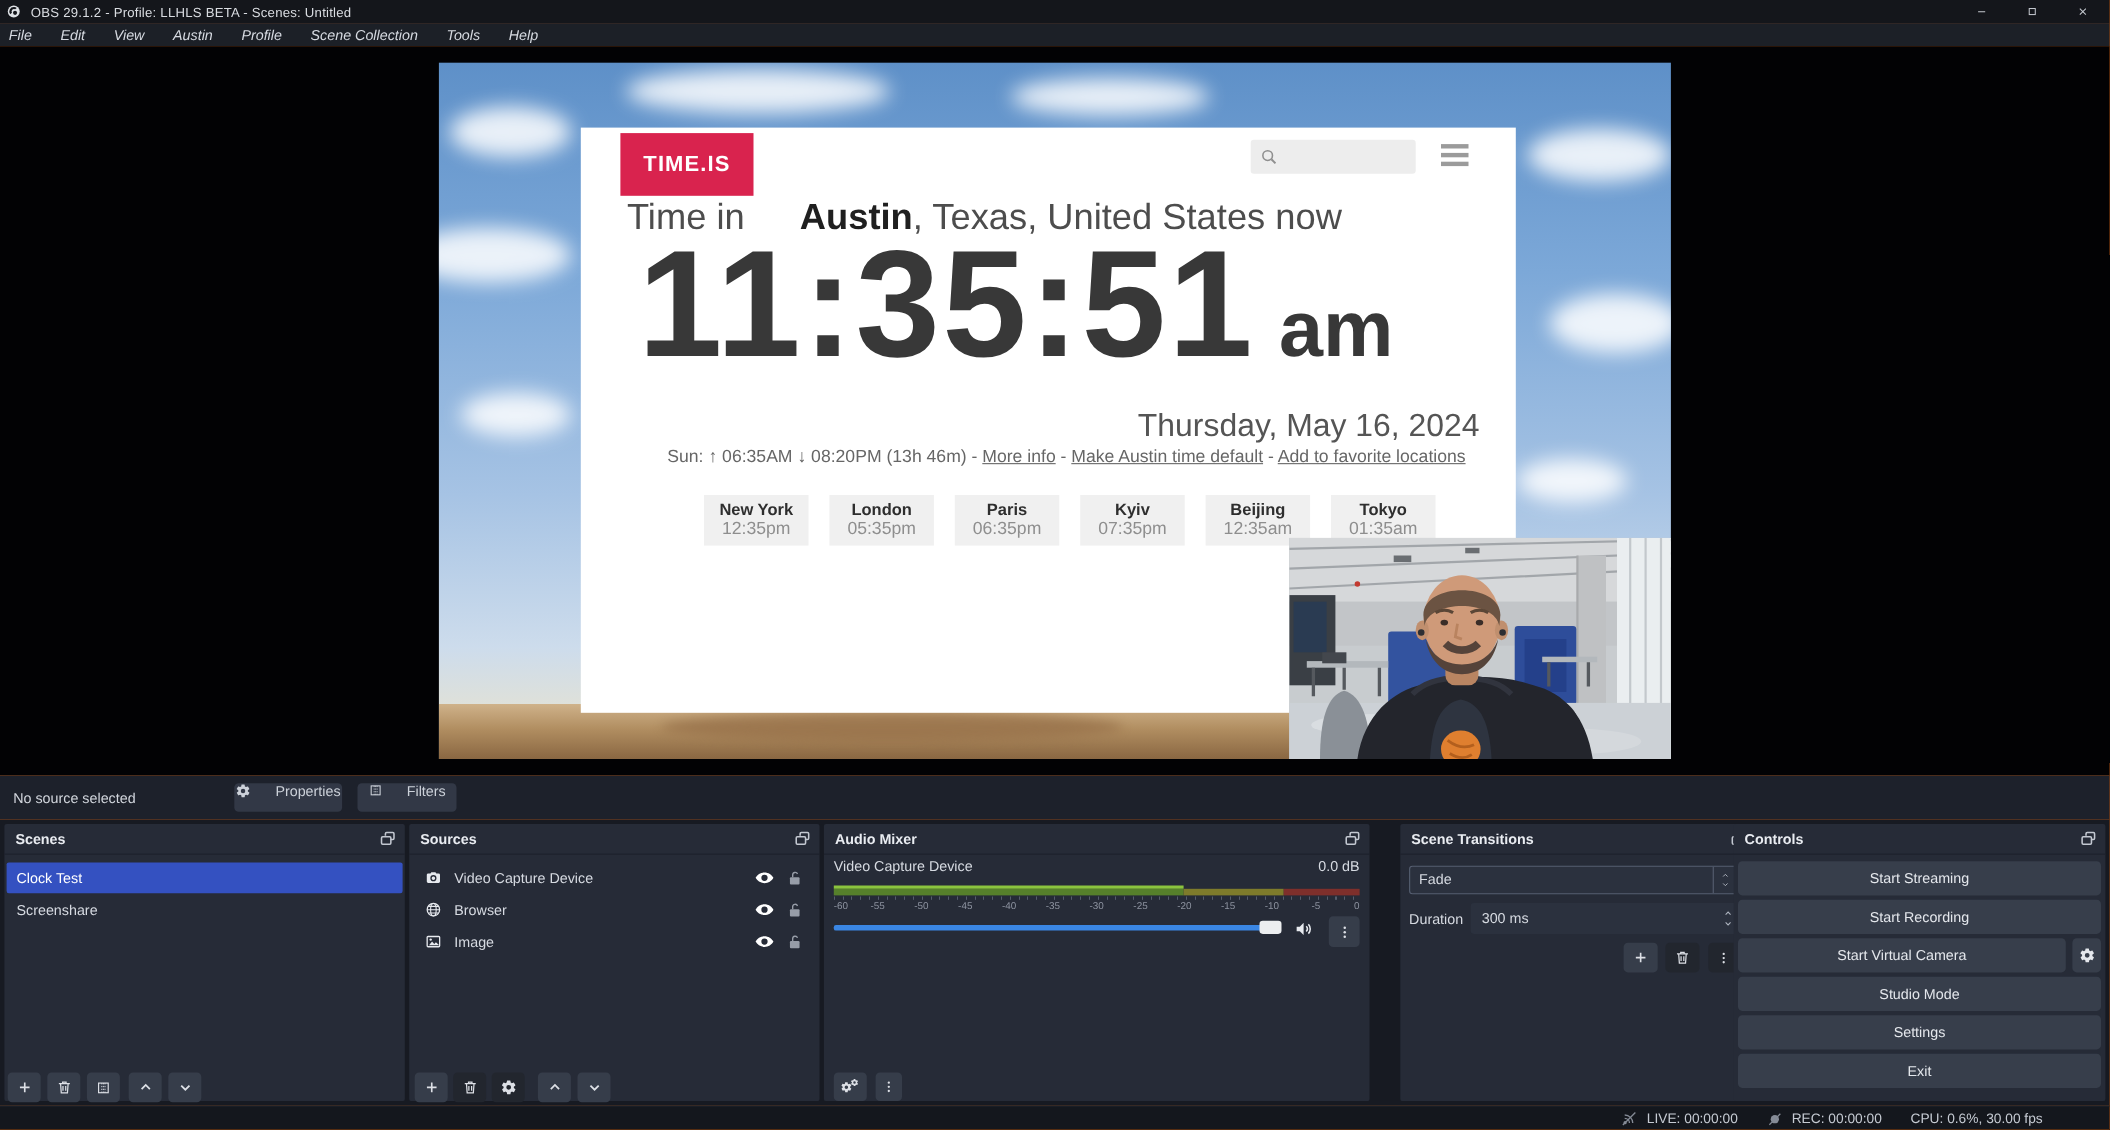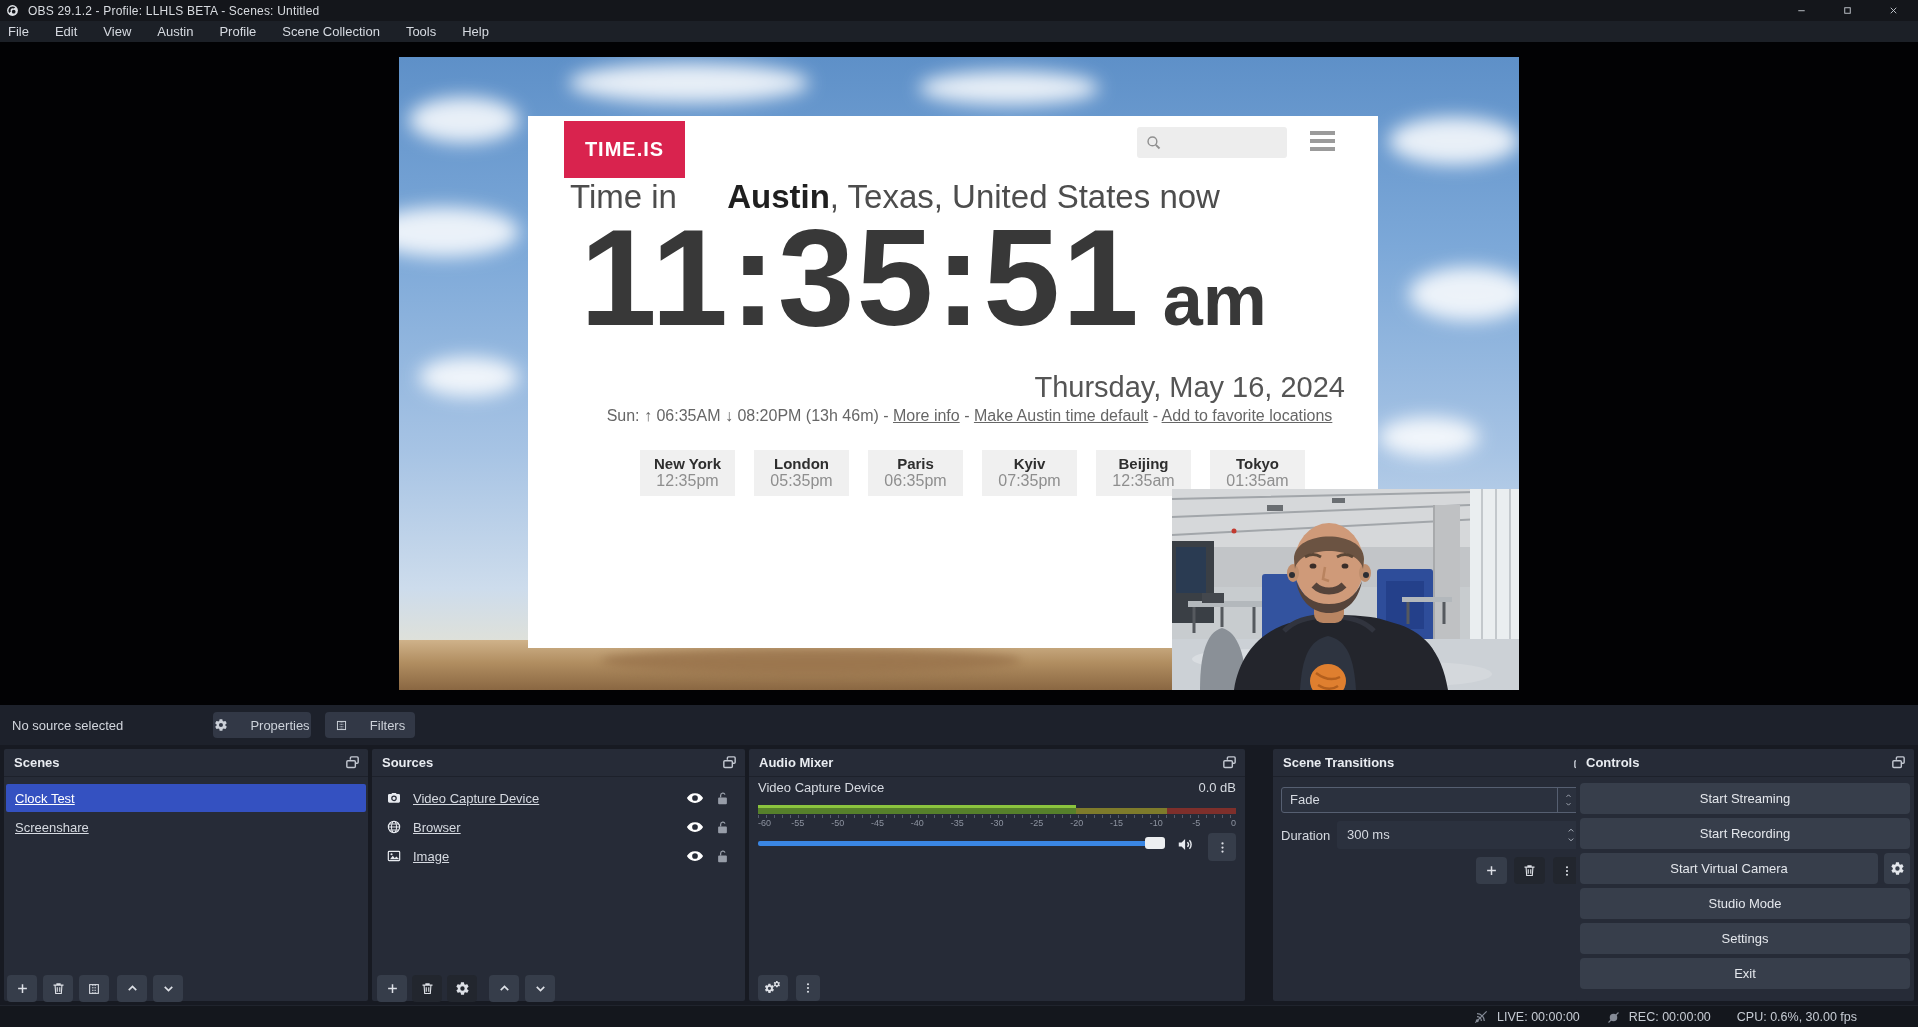--- a/index.html
+++ b/index.html
@@ -13,21 +13,21 @@
   .titlebar { position:absolute; left:0; top:0; right:0; height:21px; background:#14161b;
               display:flex; align-items:center; font-size:12px; color:#d9dce1; }
   .obs-logo { margin-left:6px; }
   .tb-title { margin-left:9px; letter-spacing:.2px; }
   .winbtns { position:absolute; right:2px; top:0; height:21px; display:flex; }
   .winbtn { width:46px; height:21px; display:flex; align-items:center; justify-content:center; color:#c6cad1; }
 
   
   .menubar { position:absolute; left:0; top:21px; right:0; height:21px; background:#1c2027;
              display:flex; align-items:center; font-size:13px; color:#d6dae1; }
-  .menu-item { padding:0 13px; }
+  .menu-item { padding:0 13px;font-style:italic; }
   .menu-item:first-child { padding-left:8px; }
 
   
   .preview { position:absolute; left:0; top:42px; right:0; height:663px; background:#020204; }
   .canvas { position:absolute; left:399px; top:15px; width:1120px; height:633px; overflow:hidden;
             background:linear-gradient(180deg,#5e90c8 0%,#7ca8d8 30%,#a6c3e4 62%,#cddcec 84%,#e0e1d8 93%,#d8cdb4 100%); }
   .cloud { position:absolute; background:#fff; border-radius:50%; filter:blur(9px); opacity:.85; }
   .desert { position:absolute; left:0; right:0; bottom:0; height:50px;
             background:linear-gradient(180deg,#cfb28a 0%,#b18e61 45%,#8a6742 100%); }
   .desert .dune { position:absolute; left:18%; top:8px; width:420px; height:26px; border-radius:50%;
@@ -56,39 +56,39 @@
   .ti-city .nm { font-size:15px; font-weight:bold; color:#2e2e2e; }
   .ti-city .tm { font-size:16px; color:#8e8e8e; }
 
   
   .webcam { position:absolute; left:773px; top:432px; width:347px; height:201px; background:#c8cccf; overflow:hidden; }
 
   
   .srcbar { position:absolute; left:0; top:705px; right:0; height:40px; background:#1d212b; }
   .srcbar .status { position:absolute; left:12px; top:13px; font-size:13px; color:#d2d6dd; }
   .btn { background:#323846; border-radius:4px; color:#ccd1d9; font-size:13px;
-         display:flex; align-items:center; justify-content:center; gap:22px; }
+         display:flex; align-items:flex-start; justify-content:center; gap:22px; }
   .btn-properties { position:absolute; left:213px; top:7px; width:98px; height:26px; }
   .btn-filters { position:absolute; left:325px; top:7px; width:90px; height:26px; }
 
   
   .docks { position:absolute; left:0; top:745px; right:0; height:260px; background:#171a22; }
   .panel { position:absolute; top:4px; height:252px; background:#262b37; border-radius:2px; }
   .p-scenes { left:4px; width:364px; }
   .p-sources { left:372px; width:373px; }
   .p-mixer { left:749px; width:496px; }
   .p-trans { left:1249px; width:323px;margin-left:24px; }
   .p-controls { left:1576px; width:338px; }
   .p-head { position:absolute; left:0; top:0; right:0; height:28px; border-bottom:1px solid #1d212b; }
   .p-title { position:absolute; left:10px; top:6px; font-size:13px; font-weight:bold; color:#e9ecf1; }
   .popout { position:absolute; right:7px; top:5px; color:#c3c8d1; }
 
   .list-row { position:absolute; left:2px; right:2px; height:28px; display:flex; align-items:center;
               font-size:13px; color:#d6dae1; }
-  .list-row .lbl { margin-left:9px;text-decoration:underline; }
+  .list-row .lbl { margin-left:9px; }
   .row-sel { background:#3451c1; color:#fff; border-radius:2px; }
   .src-type { margin-left:12px; color:#e7eaef; }
   .src-row .lbl { margin-left:11px; }
   .src-eye { position:absolute; left:312px; color:#fff; }
   .src-lock { position:absolute; left:341px; color:#979da8; }
 
   .icon-btn { position:absolute; width:30px; height:27px; background:#363d4a; border-radius:4px;
               display:flex; align-items:center; justify-content:center; color:#dde0e6; }
   .icon-btn.dark { background:#22262e; }
 

